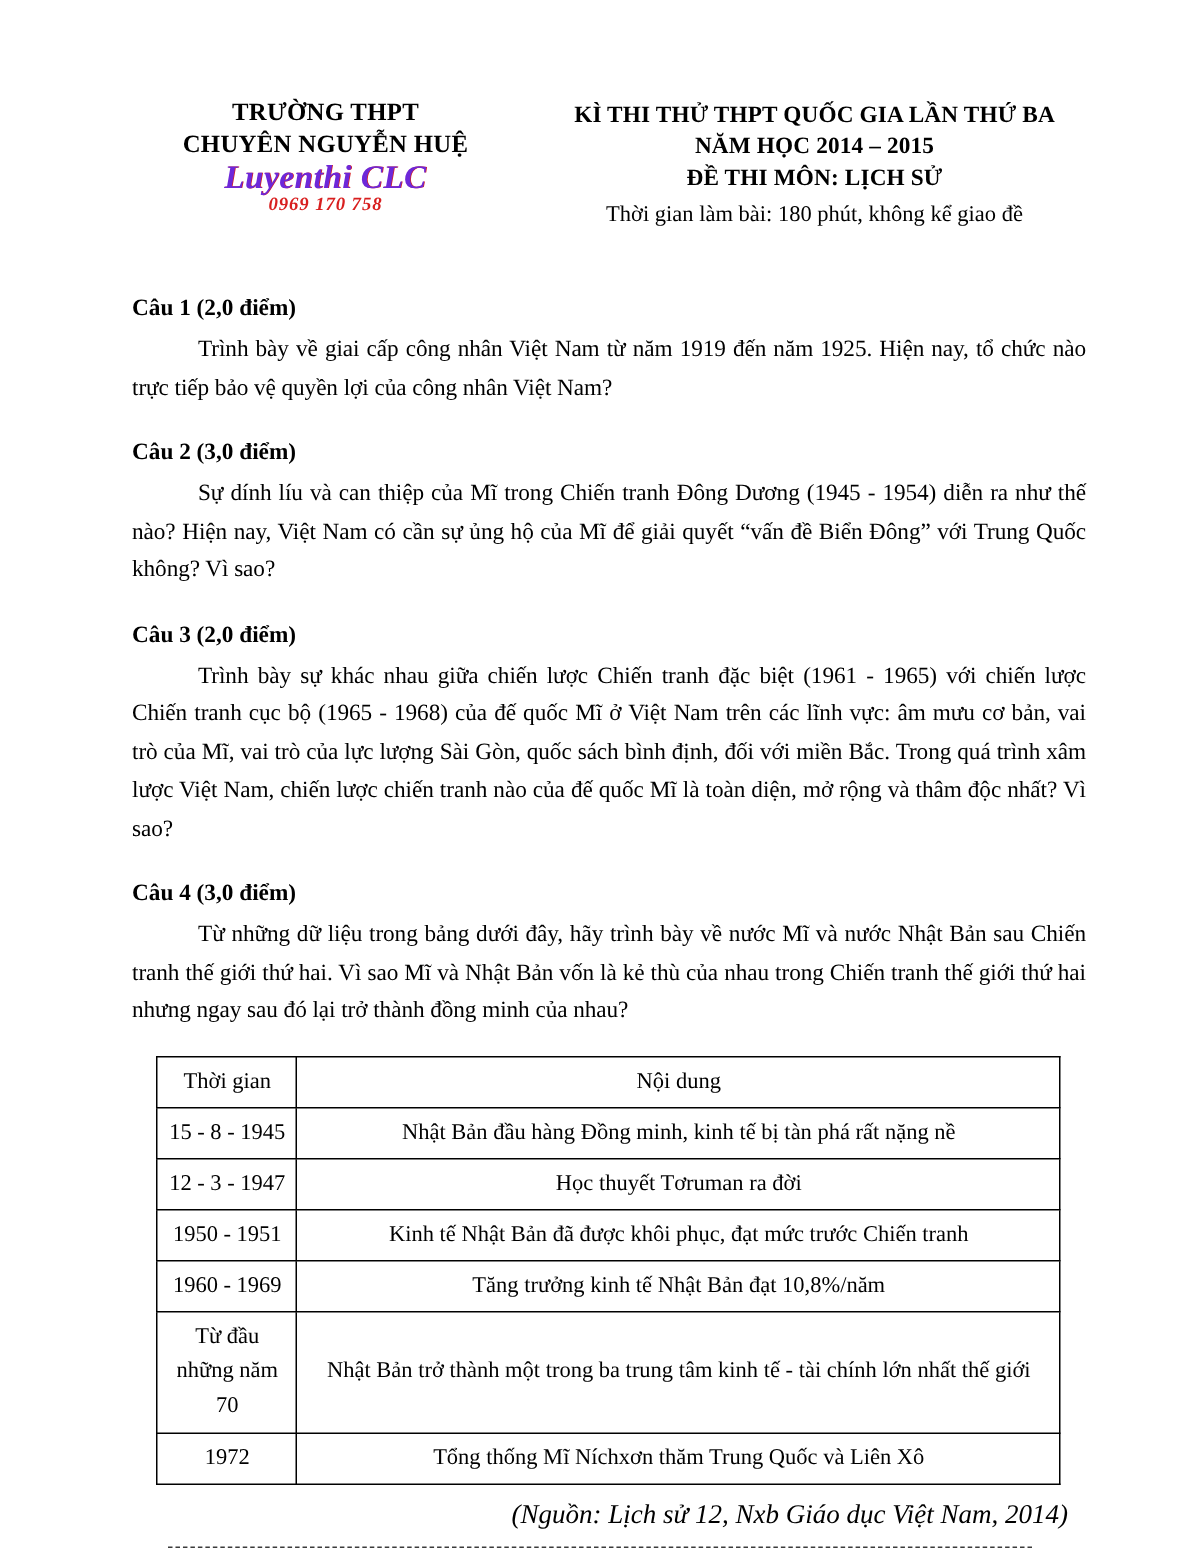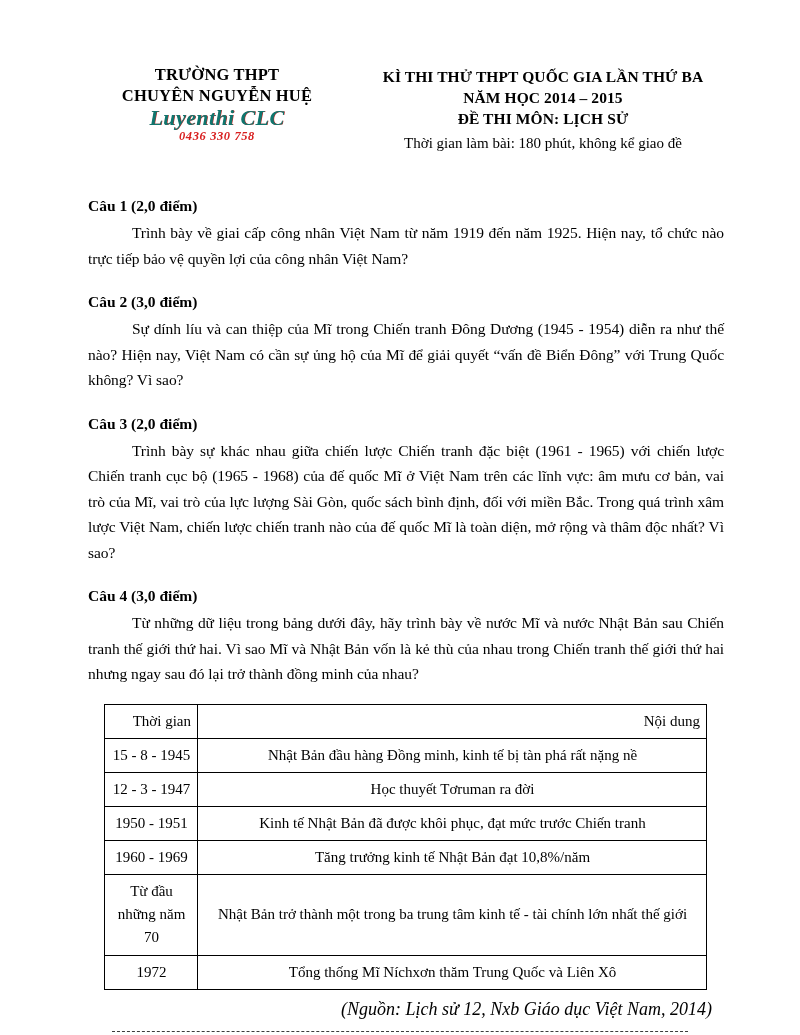--- a/index.html
+++ b/index.html
@@ -46,21 +46,21 @@
     font-weight: bold;
     font-size: 16.5px;
     line-height: 21px;
     letter-spacing: 0.2px;
   }
   .logo-block {
     margin-top: 1px;
     line-height: 1;
   }
   .logo-main {
-    color: #0f766e;
+    color: #6d28d9;
     font-weight: bold;
     font-style: italic;
     font-size: 22px;
     letter-spacing: 0.4px;
     font-family: "Liberation Serif", "DejaVu Serif", serif;
     text-shadow: 0.5px 0 0 #d81f1f;
   }
   .logo-phone {
     color: #d81f1f;
     font-weight: bold;
@@ -125,21 +125,21 @@
   }
   table.data-table col.c-time { width: 93px; }
   table.data-table col.c-content { width: 509px; }
   td.time-cell, th.time-cell {
     text-align: center;
     padding-left: 3px;
     padding-right: 3px;
     white-space: nowrap;
   }
   th.head-cell {
-    text-align: right;
+    text-align: center;
   }
   td.content-cell {
     text-align: center;
   }
   td.tall {
     height: 70px;
     vertical-align: top;
   }
   td.tall-time {
     vertical-align: middle;
@@ -170,21 +170,21 @@
 
 <div class="page">
 
   <div class="header">
 
     <div class="header-left">
       <div class="school-line">TRƯỜNG THPT</div>
       <div class="school-line">CHUYÊN NGUYỄN HUỆ</div>
       <div class="logo-block">
         <div class="logo-main">Luyenthi CLC</div>
-        <div class="logo-phone">0436 330 758</div>
+        <div class="logo-phone">0969 170 758</div>
       </div>
     </div>
 
     <div class="header-right">
       <div class="exam-line">KÌ THI THỬ THPT QUỐC GIA LẦN THỨ BA</div>
       <div class="exam-line">NĂM HỌC 2014 – 2015</div>
       <div class="exam-line">ĐỀ THI MÔN: LỊCH SỬ</div>
       <div class="exam-duration">Thời gian làm bài: 180 phút, không kể giao đề</div>
     </div>
 

